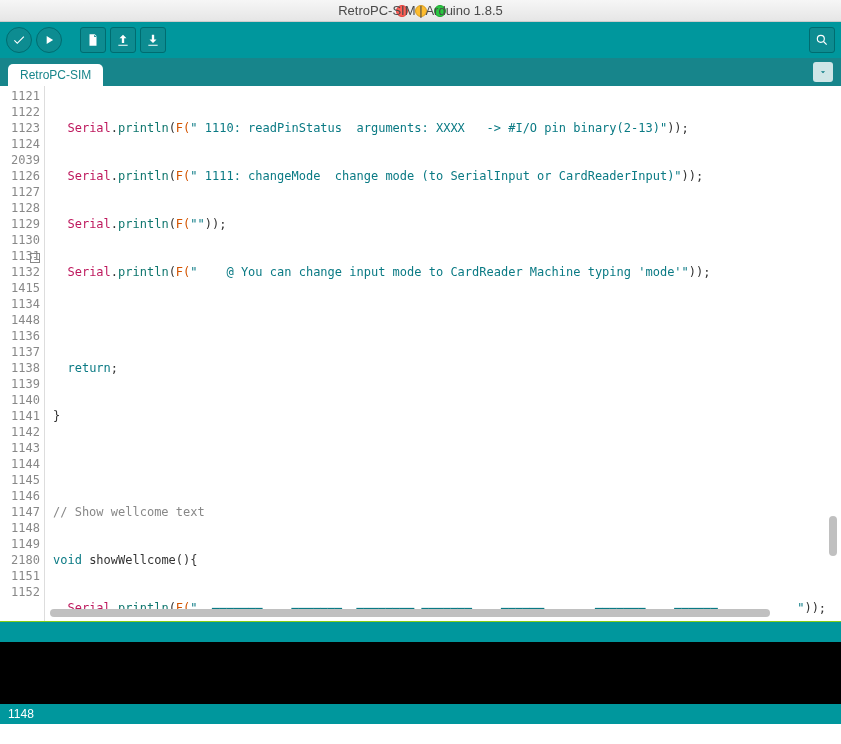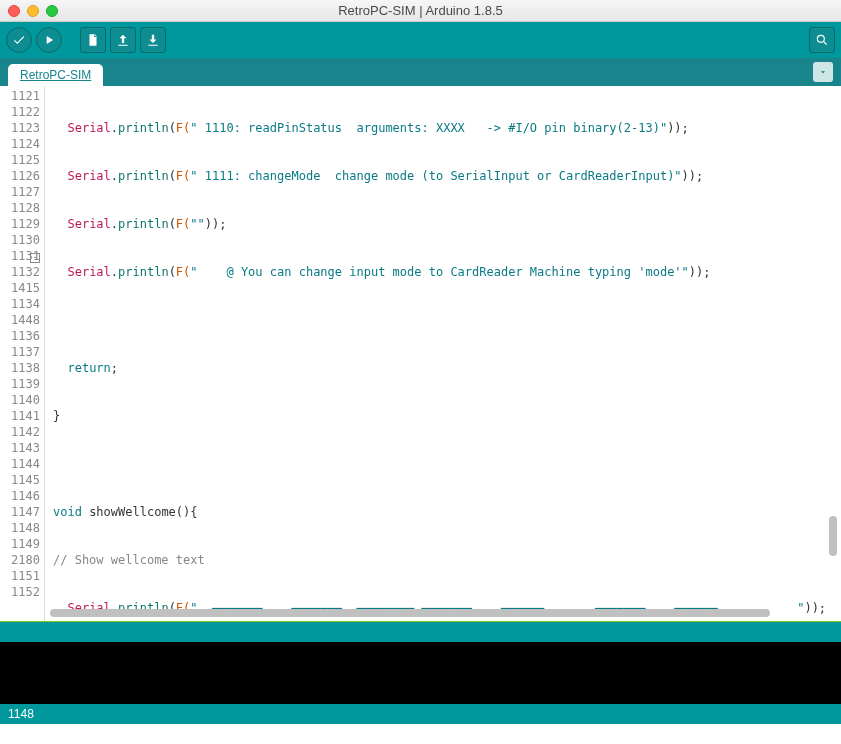--- a/index.html
+++ b/index.html
@@ -12,20 +12,21 @@
       position: relative;
     }
     .titlebar {
       height: 22px;
       background: linear-gradient(#f6f6f6,#e6e6e6);
       border-bottom: 1px solid #ccc;
       display: flex;
       align-items: center;
       padding: 0 8px;
       position: relative;
+      justify-content: center;
     }
     .traffic-lights { display: flex; gap: 7px; }
     .light { width: 12px; height: 12px; border-radius: 50%; }
     .light.red { background:#ff5f57; border:1px solid #e04440;}
     .light.yellow { background:#febc2e; border:1px solid #d89d22;}
     .light.green { background:#28c840; border:1px solid #1aa92f;}
     .title { position:absolute; left:0; right:0; text-align:center; font-size:13px; color:#4a4a4a; font-weight:400;}
     .toolbar {
       height: 36px;
       background: #00979d;
@@ -51,21 +52,20 @@
       position:relative;
     }
     .tab {
       background: #fff;
       border-radius: 5px 5px 0 0;
       padding: 4px 12px;
       font-size: 12px;
       color: #17858b;
       font-weight: 500;
       cursor:pointer;
-      text-decoration:underline;
     }
     .tab-dropdown {
       position:absolute; right:8px; top:4px;
       width:20px; height:20px; background:#cfe6e7;
       border-radius:3px; display:flex; align-items:center; justify-content:center;
       cursor:pointer;
     }
     .editor-wrap {
       height: 536px;
       background: #fff;
@@ -182,21 +182,21 @@
       </svg>
   </div>
 </div>
 
 <div class="editor-wrap">
   <div class="gutter">
     <div class="gline">1121</div>
     <div class="gline">1122</div>
     <div class="gline">1123</div>
     <div class="gline">1124</div>
-    <div class="gline">1125</div>
+    <div class="gline">2039</div>
     <div class="gline">1126</div>
     <div class="gline">1127</div>
     <div class="gline">1128</div>
     <div class="gline">1129</div>
     <div class="gline"><span>1130</span><span class="fold">-</span></div>
     <div class="gline">1131</div>
     <div class="gline">1132</div>
     <div class="gline">1415</div>
     <div class="gline">1134</div>
     <div class="gline">1448</div>
@@ -221,22 +221,22 @@
   <div class="gutter-border"></div>
   <div class="code">
     <div class="cline">  <span class="k-obj">Serial</span><span>.</span><span class="k-mem">println</span><span>(</span><span class="k-fn">F(</span><span class="k-str">" 1110: readPinStatus  arguments: XXXX   -&gt; #I/O pin binary(2-13)"</span><span>));</span></div>
     <div class="cline">  <span class="k-obj">Serial</span><span>.</span><span class="k-mem">println</span><span>(</span><span class="k-fn">F(</span><span class="k-str">" 1111: changeMode  change mode (to SerialInput or CardReaderInput)"</span><span>));</span></div>
     <div class="cline">  <span class="k-obj">Serial</span><span>.</span><span class="k-mem">println</span><span>(</span><span class="k-fn">F(</span><span class="k-str">""</span><span>));</span></div>
     <div class="cline">  <span class="k-obj">Serial</span><span>.</span><span class="k-mem">println</span><span>(</span><span class="k-fn">F(</span><span class="k-str">"    @ You can change input mode to CardReader Machine typing 'mode'"</span><span>));</span></div>
     <div class="cline"></div>
     <div class="cline">  <span class="k-key">return</span><span>;</span></div>
     <div class="cline"><span>}</span></div>
     <div class="cline"></div>
+    <div class="cline"><span class="k-cmt">// Show wellcome text</span></div>
     <div class="cline"><span class="k-void">void</span><span> showWellcome()</span><span>{</span></div>
-    <div class="cline"><span class="k-cmt">// Show wellcome text</span></div>
     <div class="cline">  <span class="k-obj">Serial</span><span>.</span><span class="k-mem">println</span><span>(</span><span class="k-fn">F(</span><span class="k-str ascii-block">"  ▄▄▄▄▄▄▄    ▄▄▄▄▄▄▄  ▄▄▄▄▄▄▄▄ ▄▄▄▄▄▄▄    ▄▄▄▄▄▄       ▄▄▄▄▄▄▄    ▄▄▄▄▄▄           "</span><span>));</span></div>
     
     
     
     
     
     
     
     
     

